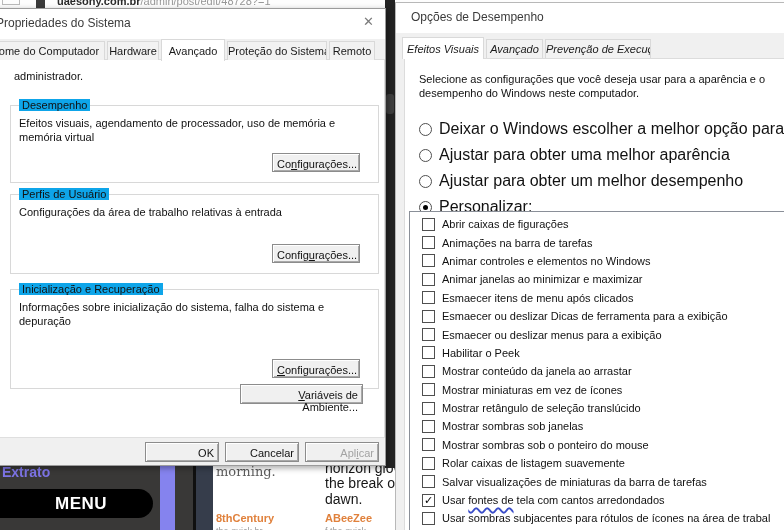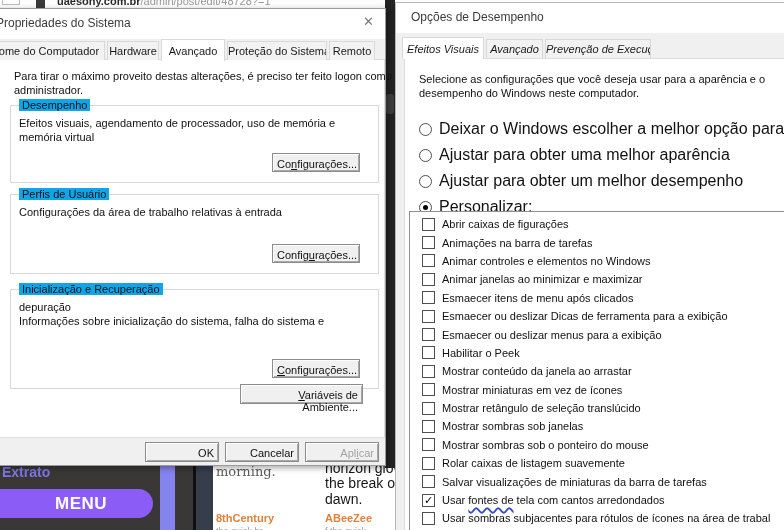--- a/index.html
+++ b/index.html
@@ -9,21 +9,21 @@
   #url-bar{position:absolute;left:0;top:0;width:784px;height:8px;background:#fdfdfd;overflow:hidden;z-index:0;}
   #url-bar .tabmark{position:absolute;left:2px;top:0;width:16px;height:4px;border:1px solid #bbb;border-top:none;}
   #url-bar .favicon{position:absolute;left:36px;top:0;width:9px;height:8px;background:#3a3a3a;}
   #url-bar .urltext{position:absolute;left:57px;top:-5px;font-size:11px;white-space:nowrap;}
   #url-bar .urltext b{color:#2b2b2b;}
   #url-bar .urltext span{color:#979797;}
   
   .bgpiece{position:absolute;z-index:0;}
   #bg-dark{left:0;top:466px;width:193px;height:64px;background:#393837;}
   #extrato{left:2px;top:464px;height:16px;overflow:hidden;color:#7d74e6;font-weight:bold;font-size:14px;line-height:16px;}
-  #menu-pill{left:0;top:489px;width:153px;height:29px;background:#8b5cf6;border-radius:0 15px 15px 0;}
+  #menu-pill{left:0;top:489px;width:153px;height:29px;background:#000000;border-radius:0 15px 15px 0;}
   #menu-pill .menu-label{display:block;padding-left:55px;line-height:29px;color:#fff;font-weight:bold;font-size:17px;letter-spacing:.5px;}
   #purple-bar{left:160px;top:466px;width:15px;height:64px;background:#8583ee;}
   #black-line{left:193px;top:466px;width:3px;height:64px;background:#101010;}
   #navy-strip{left:196px;top:466px;width:17px;height:64px;background:#363d4b;}
   #page-white{left:213px;top:466px;width:185px;height:64px;background:#fff;overflow:hidden;}
   .font-col{position:absolute;top:0;height:64px;overflow:hidden;}
   #font-col-1{left:3px;width:106px;}
   #font-col-2{left:112px;width:73px;}
   .font-sample-1{position:absolute;left:0;top:-2px;font-family:"DejaVu Serif",serif;font-size:13px;color:#5c5c5c;white-space:nowrap;}
   .font-line{position:absolute;left:0;font-size:14px;color:#161616;white-space:nowrap;}
@@ -140,43 +140,42 @@
     </div>
     <div class="tabstrip" id="left-tabs">
         <div class="tab">Nome do Computador</div>
         <div class="tab">Hardware</div>
         <div class="tab active">Avançado</div>
         <div class="tab">Proteção do Sistema</div>
         <div class="tab">Remoto</div>
       </div>
     <div class="tabpage" id="left-page">
       <div id="left-intro">
-        <span>Para tirar o máximo proveito destas alterações, é preciso ter feito logon como</span>
         <span>administrador.</span>
       </div>
       <div class="group" id="group-1">
         <span class="group-label">Desempenho</span>
         <div class="group-text">
           <span>Efeitos visuais, agendamento de processador, uso de memória e</span>
           <span>memória virtual</span>
         </div>
         <button class="btn cfg-btn"><span>Co</span><span class="mn">n</span><span>figurações...</span></button>
       </div>
       <div class="group" id="group-2">
         <span class="group-label">Perfis de Usuário</span>
         <div class="group-text">
           <span>Configurações da área de trabalho relativas à entrada</span>
         </div>
         <button class="btn cfg-btn"><span>Config</span><span class="mn">u</span><span>rações...</span></button>
       </div>
       <div class="group" id="group-3">
         <span class="group-label">Inicialização e Recuperação</span>
         <div class="group-text">
+          <span>Informações sobre inicialização do sistema, falha do sistema e</span>
           <span>depuração</span>
-          <span>Informações sobre inicialização do sistema, falha do sistema e</span>
         </div>
         <button class="btn cfg-btn"><span></span><span class="mn">C</span><span>onfigurações...</span></button>
       </div>
       <button class="btn" id="env-btn"><span></span><span class="mn">V</span><span>ariáveis de Ambiente...</span></button>
     </div>
     <div id="left-footer">
       <button class="btn"><span>OK</span></button>
       <button class="btn"><span>Cancelar</span></button>
       <button class="btn disabled"><span>Apl</span><span class="mn">i</span><span>car</span></button>
     </div>

